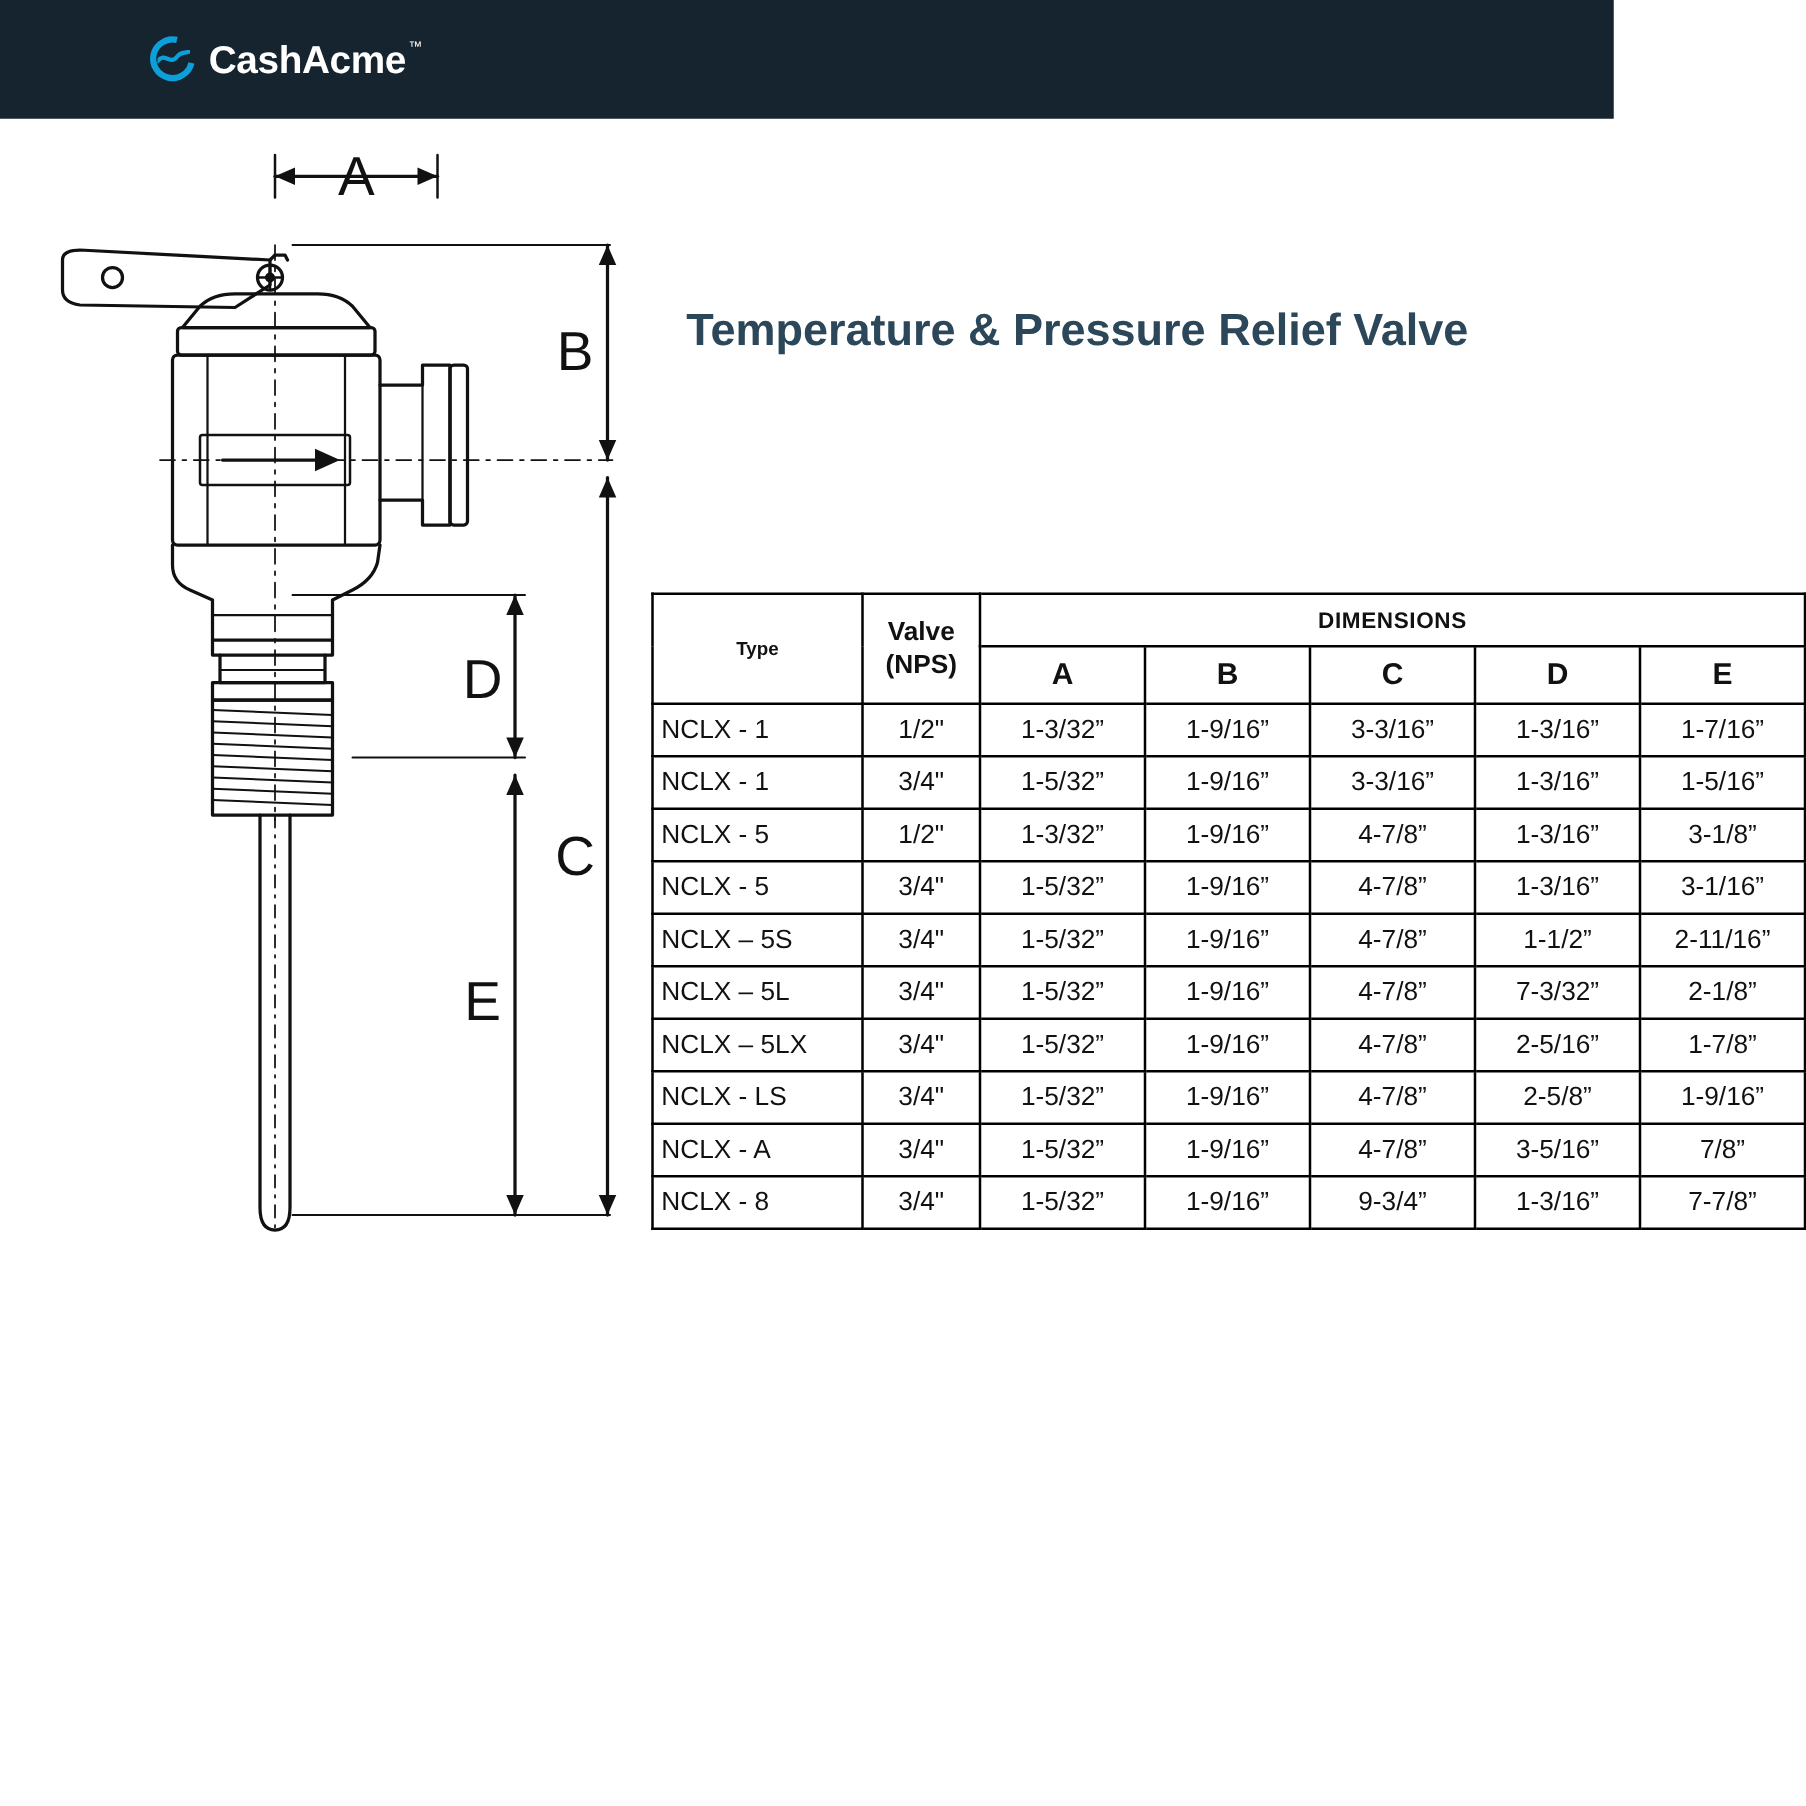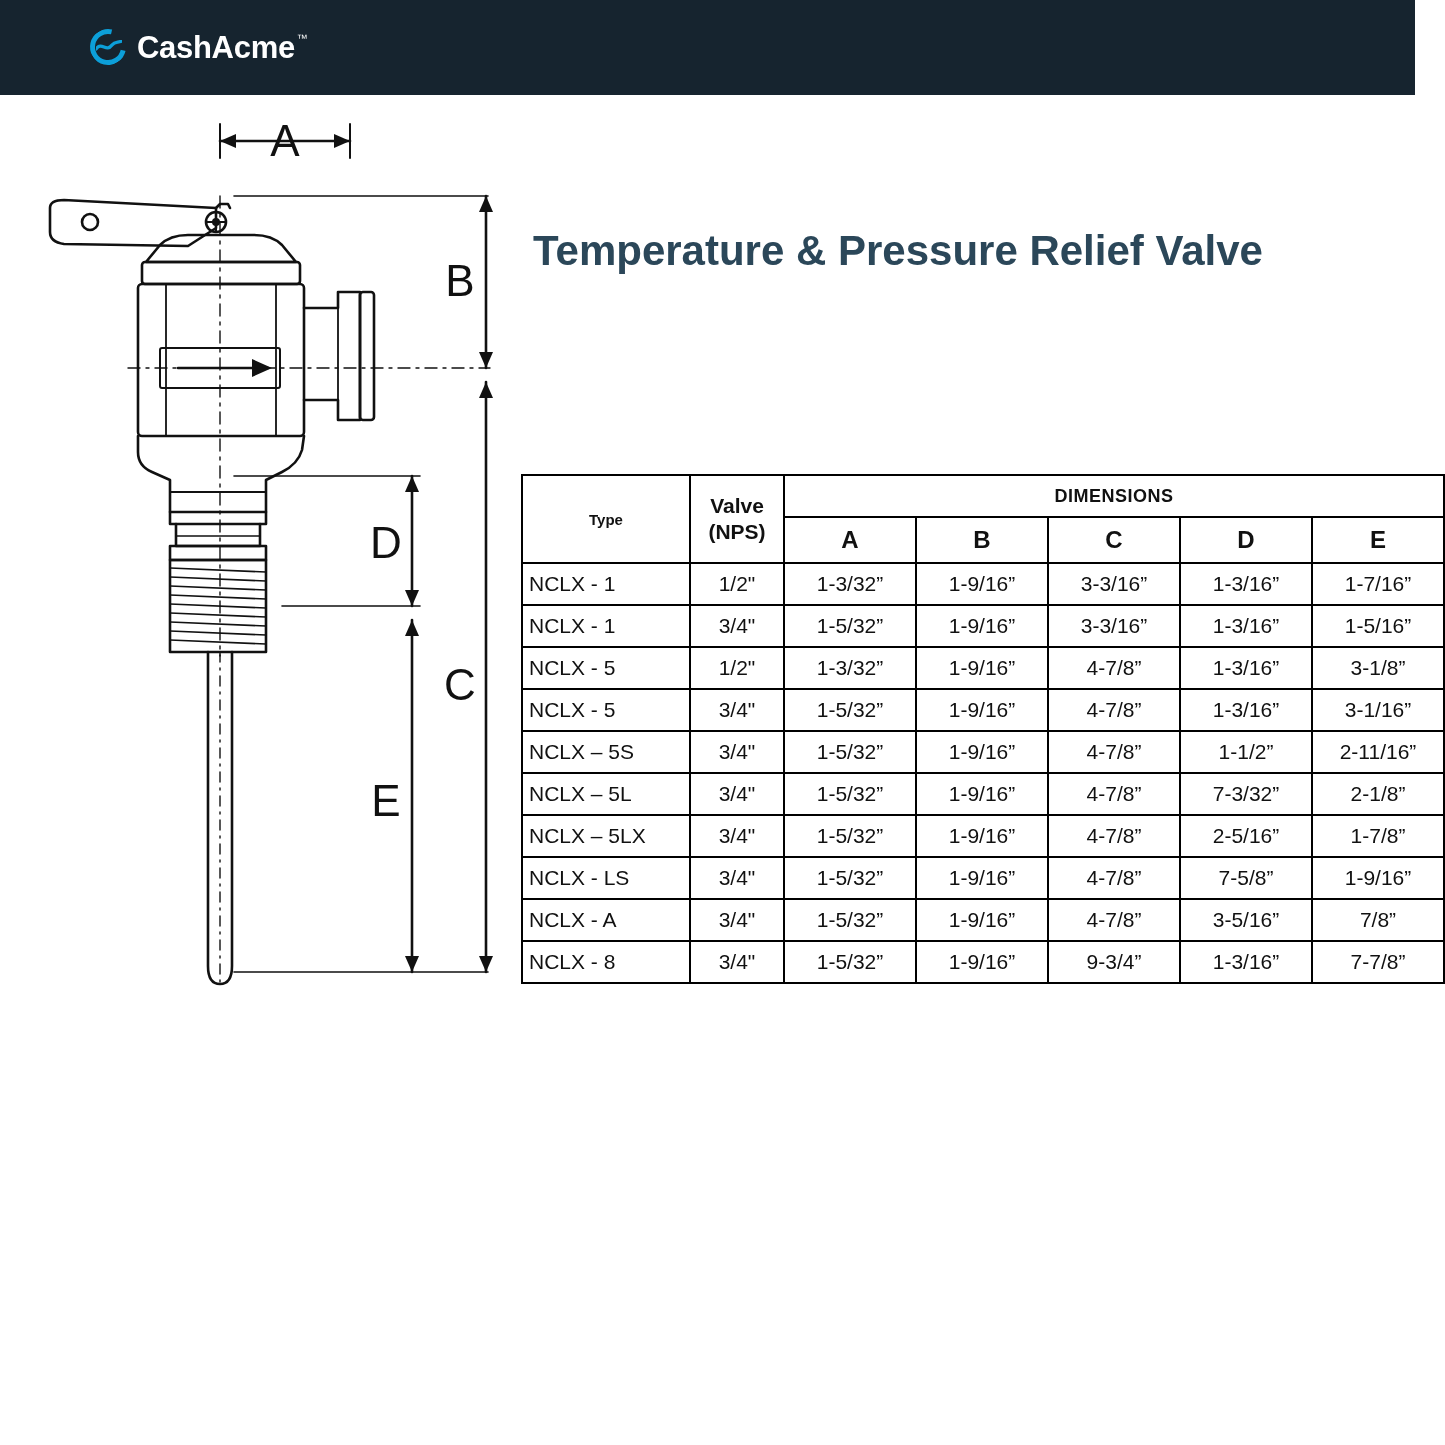--- a/index.html
+++ b/index.html
@@ -13,25 +13,26 @@
     font-family: "Liberation Sans", sans-serif;
     color: #1b1b1b;
     position: relative;
     overflow: hidden;
   }
 
   
   .header-bar {
     position: absolute;
     left: 0; top: 0;
-    width: 1415px;
+    width: 1261px;
     height: 95px;
     background: #16242f;
     display: flex;
     align-items: center;
+    padding-left: 30px;
   }
   .logo-wrap {
     display: flex;
     align-items: center;
     margin-left: 90px;
   }
   .logo-mark {
     width: 38px;
     height: 38px;
     position: relative;
@@ -77,24 +78,24 @@
   }
   .title-main {
     font-size: 46px;
     color: #2b4759;
     font-weight: normal;
     letter-spacing: 0.5px;
     margin: 0;
     line-height: 1.1;
   }
   .title-sub {
-    font-size: 42px;
+    font-size: 36px;
     color: #2b4759;
     font-weight: bold;
-    margin: 0;
+    margin: 16px;
     padding-top: 42px;
     line-height: 1.1;
   }
 
   
   .drawing {
     position: absolute;
     left: 20px;
     top: 100px;
   }
@@ -351,21 +352,21 @@
         <td>4-7/8”</td>
         <td>2-5/16”</td>
         <td>1-7/8”</td>
       </tr>
       <tr>
         <td class="type-cell">NCLX - LS</td>
         <td>3/4"</td>
         <td>1-5/32”</td>
         <td>1-9/16”</td>
         <td>4-7/8”</td>
-        <td>7-5/8”</td>
+        <td>2-5/8”</td>
         <td>1-9/16”</td>
       </tr>
       <tr>
         <td class="type-cell">NCLX - A</td>
         <td>3/4"</td>
         <td>1-5/32”</td>
         <td>1-9/16”</td>
         <td>4-7/8”</td>
         <td>3-5/16”</td>
         <td>7/8”</td>

